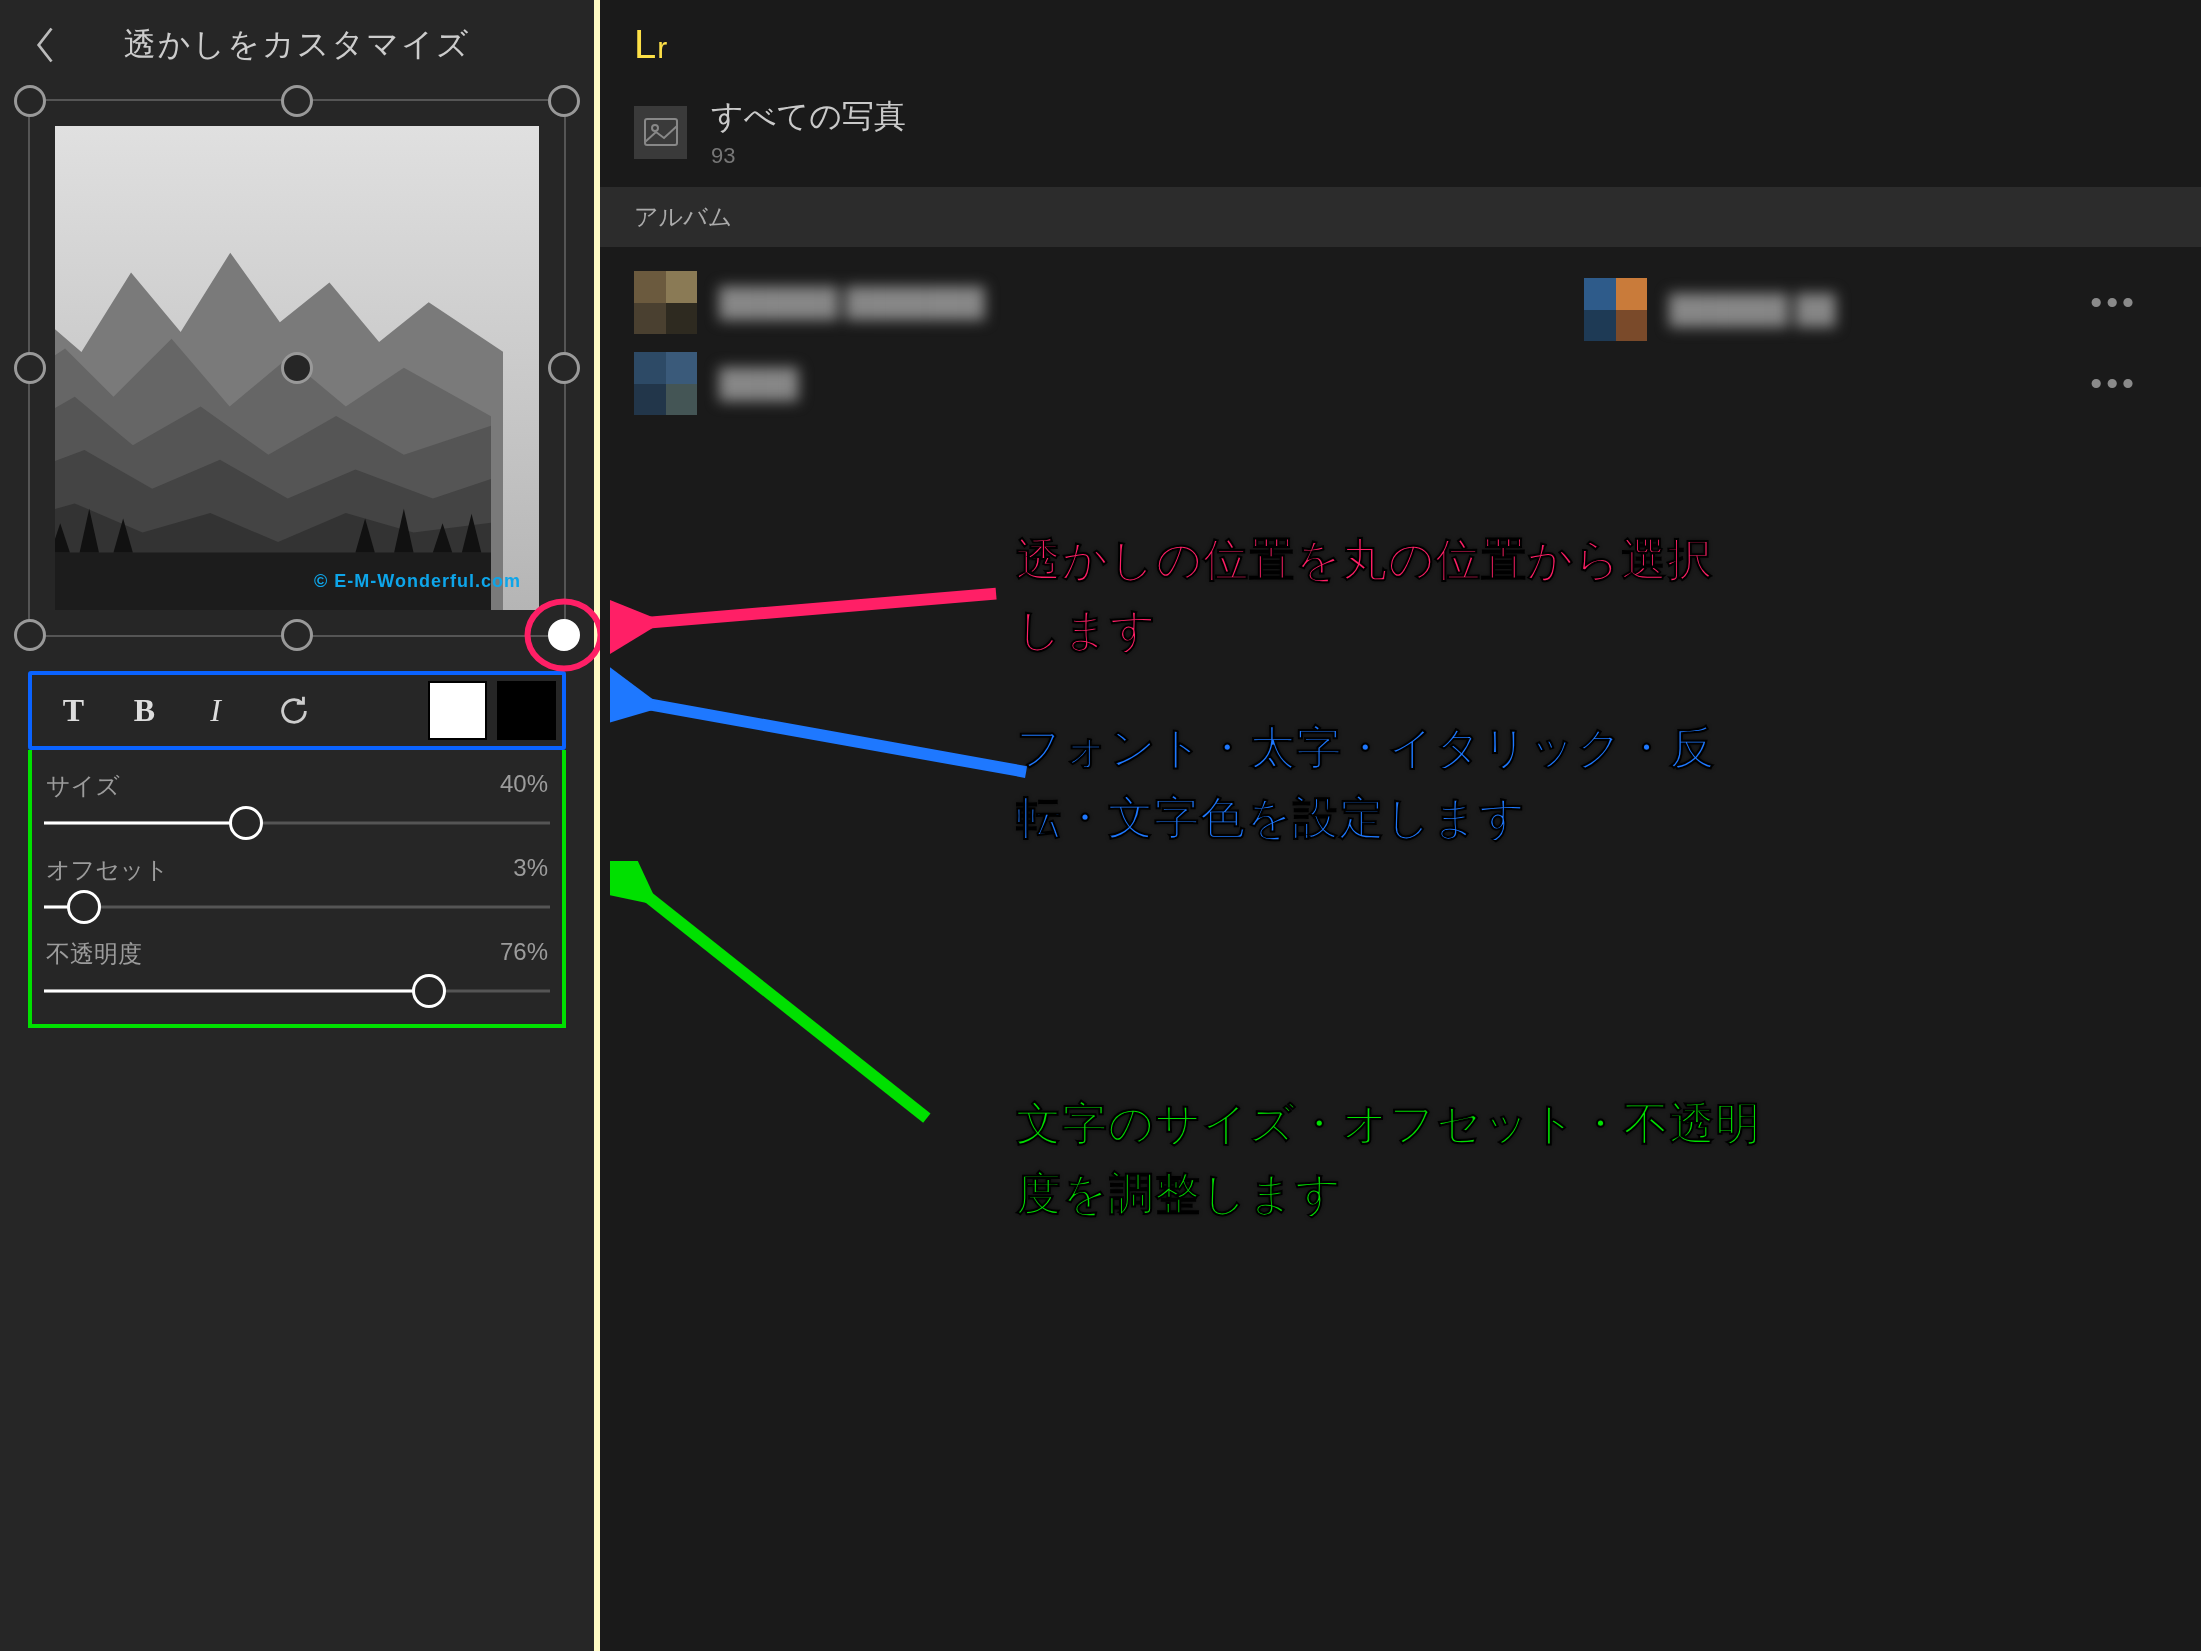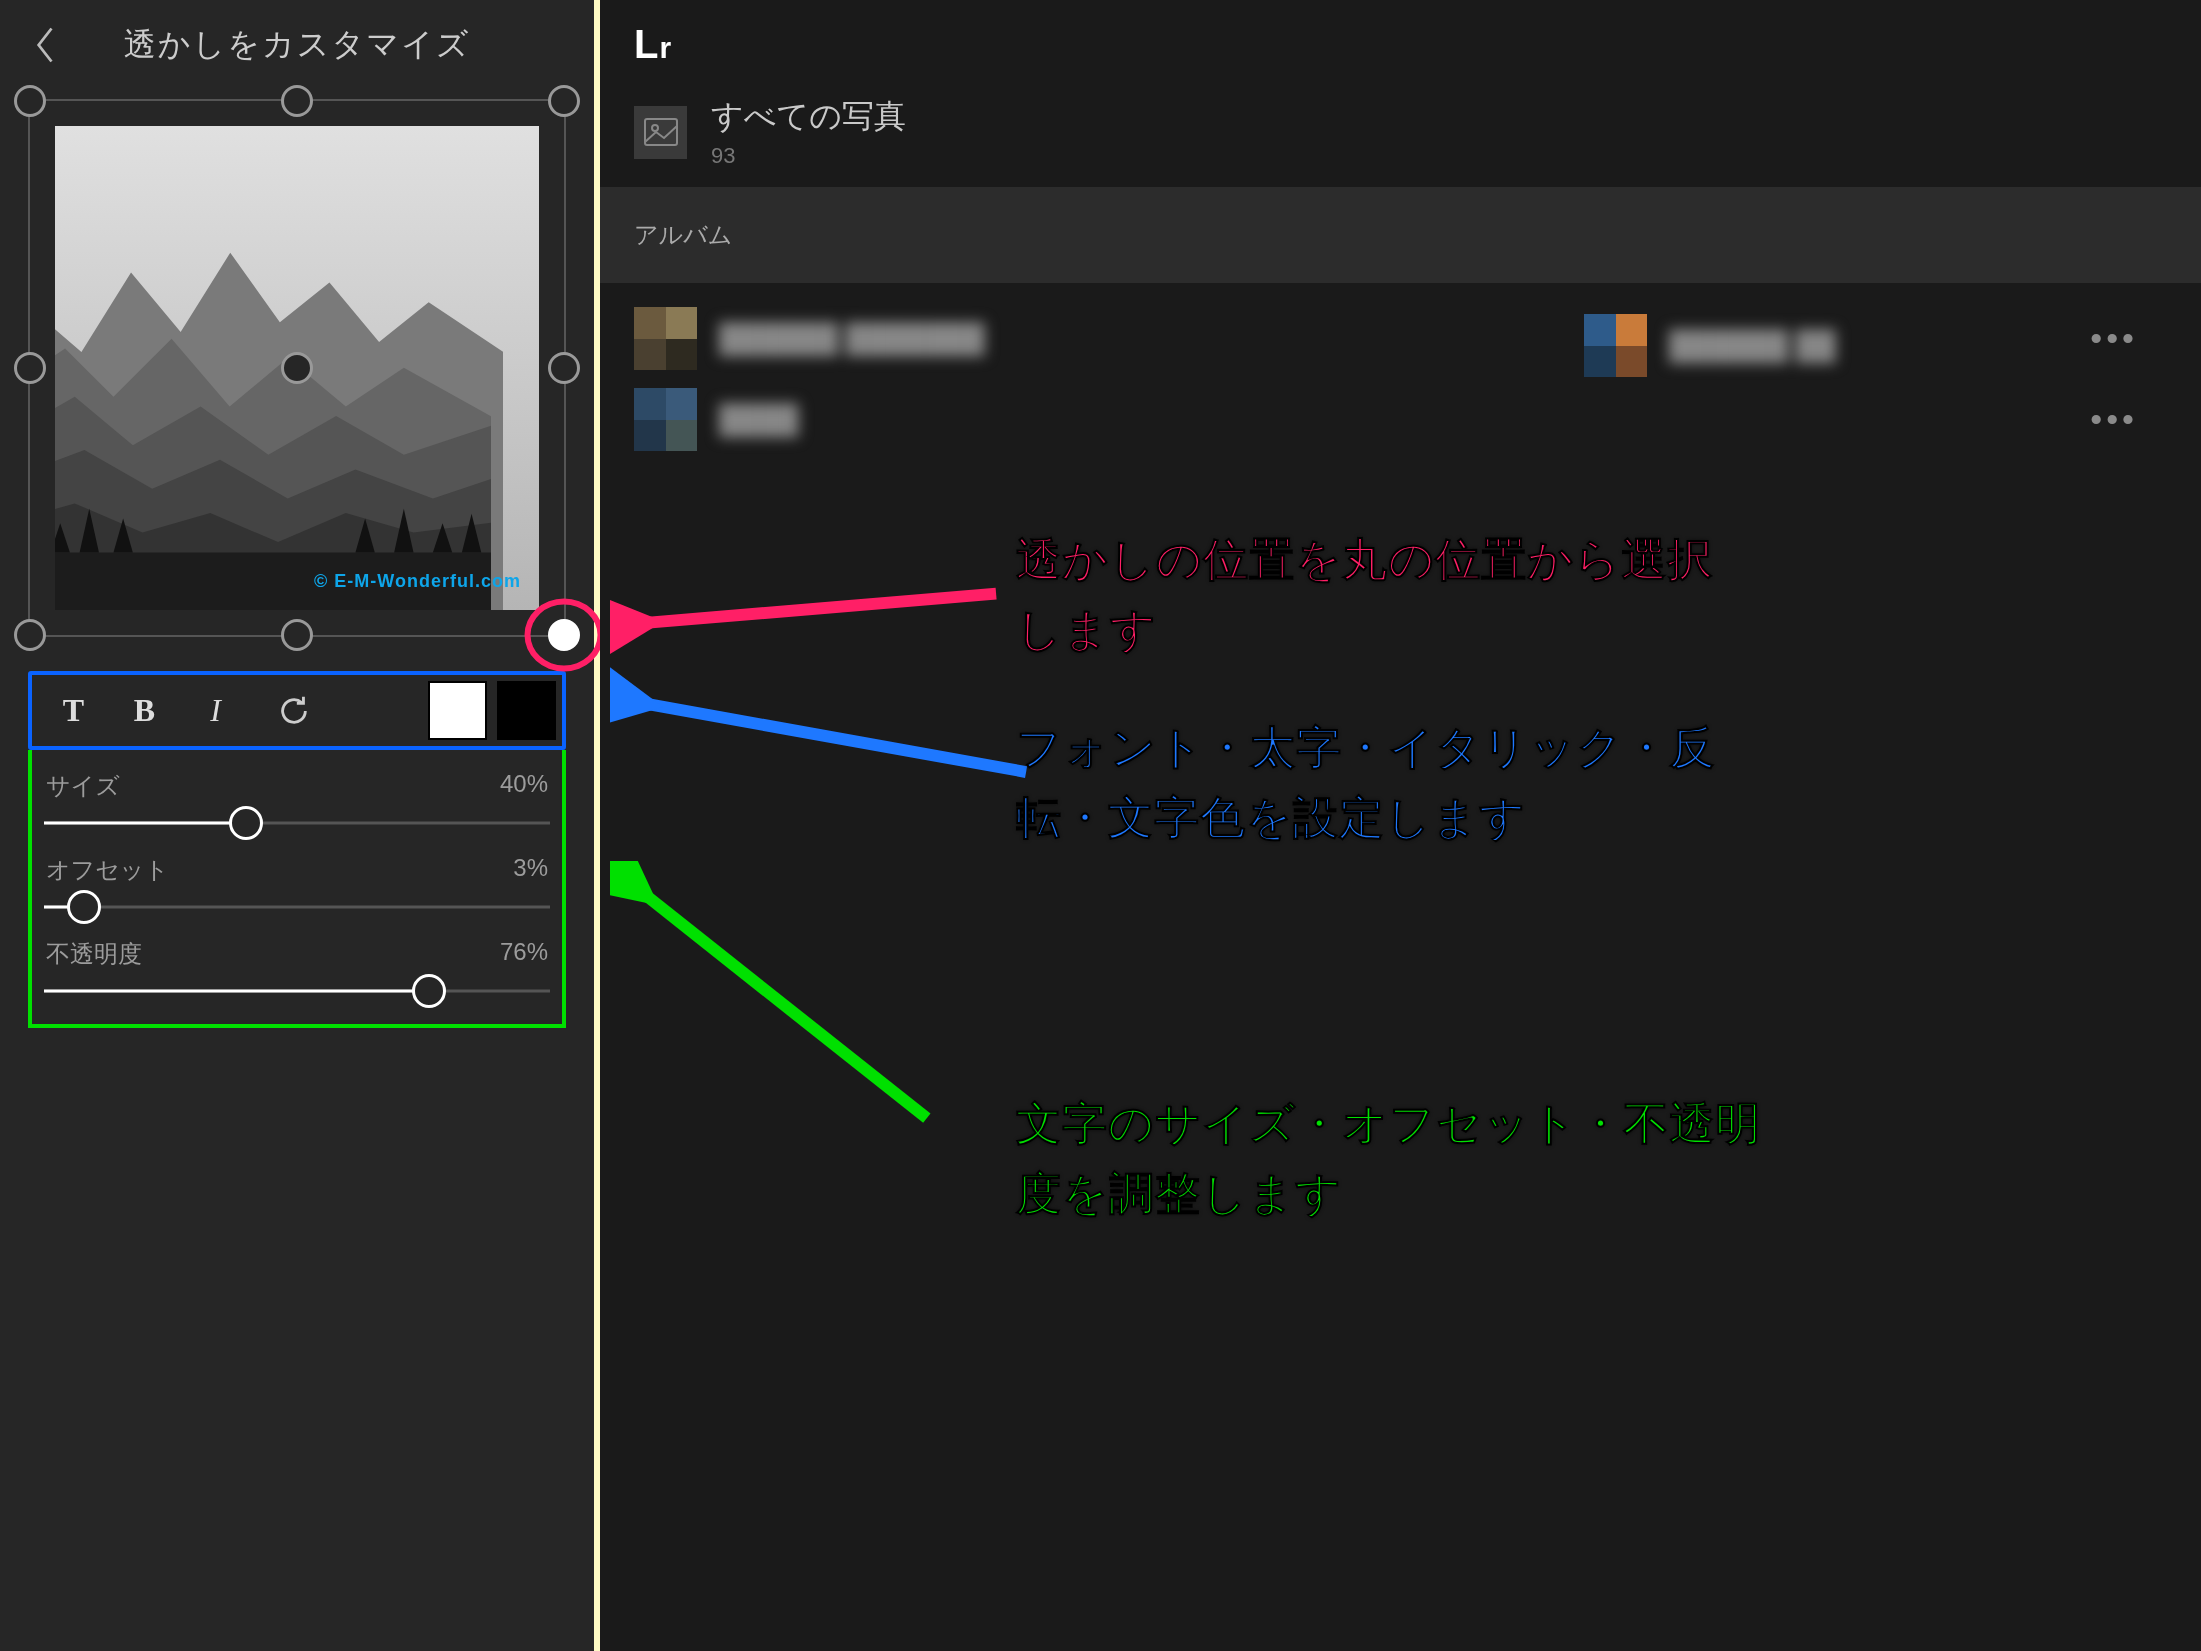--- a/index.html
+++ b/index.html
@@ -47,28 +47,28 @@
 .slider-block{margin-bottom:16px}
 .slider-head{display:flex;justify-content:space-between;font-size:24px;color:#9c9c9c;margin:6px 2px}
 .slider-track{position:relative;height:30px}
 .track-line{position:absolute;left:0;right:0;top:50%;height:3px;background:#555;transform:translateY(-50%)}
 .track-fill{position:absolute;left:0;top:50%;height:3px;background:#fff;transform:translateY(-50%)}
 .knob{position:absolute;top:50%;width:28px;height:28px;border:3px solid #fff;background:#262626;border-radius:50%;transform:translate(-50%,-50%);cursor:pointer}
 
 
 #right{flex:1;background:#1a1a1a;position:relative}
 .r-header{height:89px;display:flex;align-items:center;padding:0 34px}
-.lr-logo{font-size:40px;color:#ffffff;font-weight:700;letter-spacing:1px}
+.lr-logo{font-size:40px;color:#fde047;font-weight:400;letter-spacing:1px}
 .lr-logo .r{font-size:30px}
 .all-photos-row{display:flex;align-items:center;padding:6px 34px 18px 34px;gap:24px}
 .pic-icon{width:53px;height:53px;background:#3a3a3a;display:flex;align-items:center;justify-content:center}
 .pic-icon svg{width:34px;height:28px;fill:none;stroke:#888;stroke-width:2}
 .all-photos-txt .t1{font-size:32px;color:#c9c9c9}
 .all-photos-txt .t2{font-size:22px;color:#777;margin-top:4px}
-.album-header{background:#2c2c2c;color:#aaa;font-size:24px;padding:32px 34px}
+.album-header{background:#2c2c2c;color:#aaa;font-size:24px;padding:14px 34px}
 
 .album-list{padding:18px 22px}
 .album-row{display:flex;align-items:center;padding:6px 12px;gap:22px}
 .album-thumb{width:63px;height:63px;position:relative;overflow:hidden}
 .pix{position:absolute}
 .album-label{font-size:28px;color:#888;filter:blur(7px)}
 .dots{margin-left:auto;color:#8a8a8a;font-size:34px;letter-spacing:4px;padding-right:30px;cursor:pointer}
 .album-row.group2{margin-left:950px}
 
 

